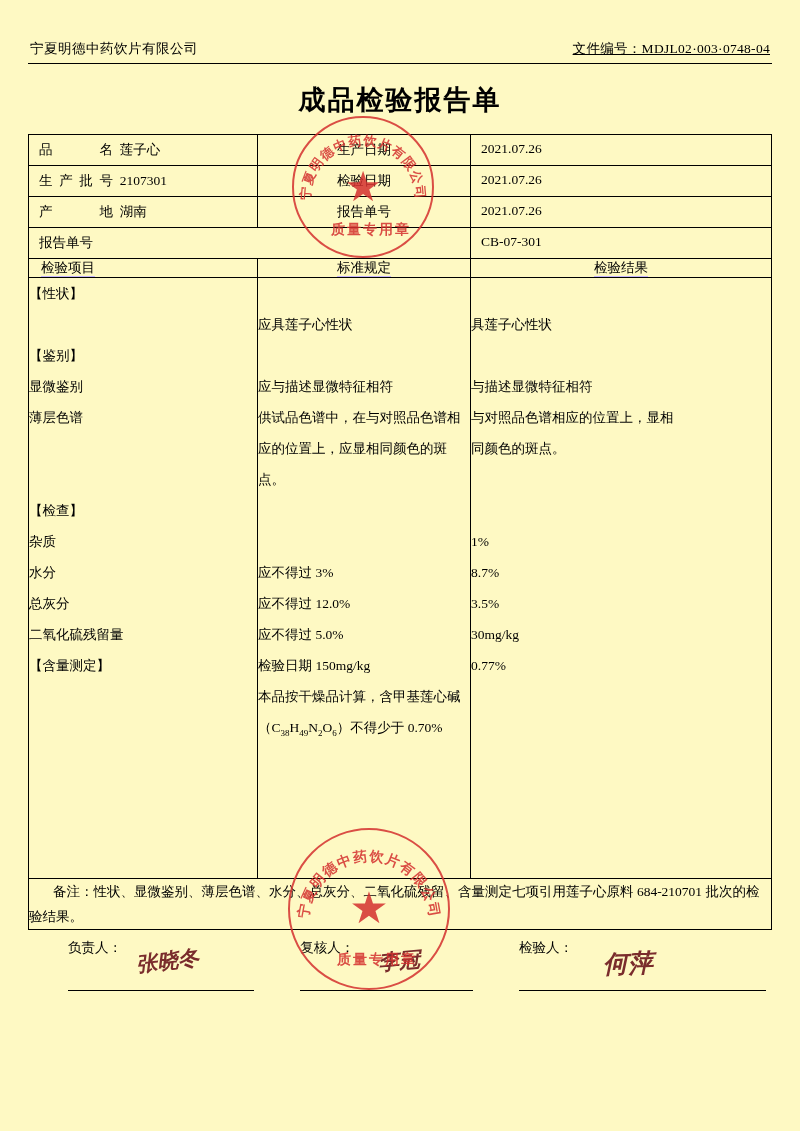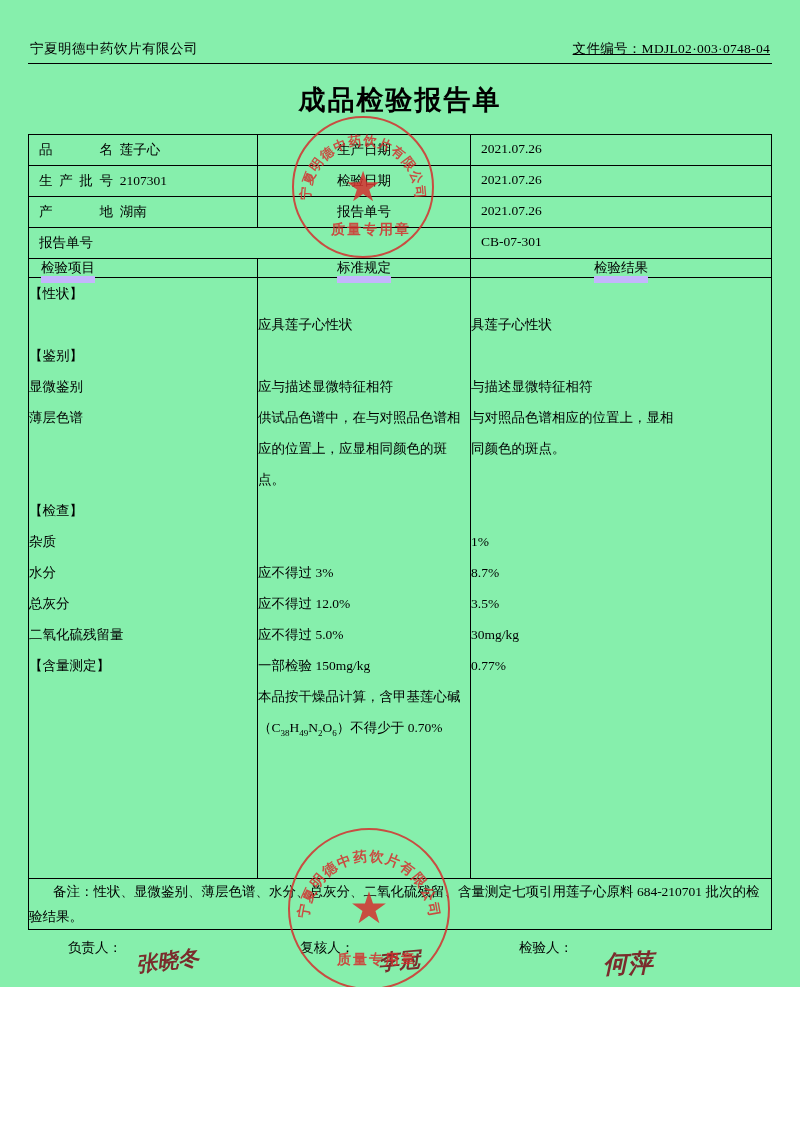--- a/index.html
+++ b/index.html
@@ -7,22 +7,22 @@
     padding: 0;
     background: #ffffff;
   }
   body {
     font-family: "Liberation Serif", "DejaVu Serif", serif;
     color: #000;
   }
   .page {
     position: relative;
     width: 800px;
-    height: 987px;
-    background: #86efac;
+    height: 1131px;
+    background: #fef9c3;
     overflow: hidden;
   }
   .sheet {
     position: absolute;
     left: 28px;
     top: 40px;
     width: 744px;
   }
 
   
@@ -73,21 +73,21 @@
   .val { font-size: 13.5px; }
   .valnum { font-family: "Liberation Serif", "DejaVu Serif", serif; }
 
   
   .colhead {
     text-align: center;
     padding: 10px 0 8px 0;
     font-size: 13.5px;
   }
   .colhead span {
-    border-bottom: 7px solid #c4b5fd;
+    border-bottom: 1px solid #c4b5fd;
     padding-bottom: 1px;
   }
   .colhead.left { text-align: left; padding-left: 12px; }
 
   
   .bodycell {
     padding: 10px 10px 10px 12px;
     font-size: 13.5px;
     line-height: 31px;
     height: 600px;
@@ -278,21 +278,21 @@
                 <div>应具莲子心性状</div>
                 <div class="blank">&nbsp;</div>
                 <div>应与描述显微特征相符</div>
                 <div>供试品色谱中，在与对照品色谱相</div>
                 <div>应的位置上，应显相同颜色的斑点。</div>
                 <div class="blank">&nbsp;</div>
                 <div class="blank">&nbsp;</div>
                 <div>应不得过 3%</div>
                 <div>应不得过 12.0%</div>
                 <div>应不得过 5.0%</div>
-                <div>一部检验 150mg/kg</div>
+                <div>检验日期 150mg/kg</div>
                 <div>本品按干燥品计算，含甲基莲心碱</div>
                 <div>（C<sub>38</sub>H<sub>49</sub>N<sub>2</sub>O<sub>6</sub>）不得少于 0.70%</div>
               </div>
         </td>
         <td class="bodycell" colspan="2">
           <div id="col-result">
                 <div class="blank">&nbsp;</div>
                 <div>具莲子心性状</div>
                 <div class="blank">&nbsp;</div>
                 <div>与描述显微特征相符</div>

